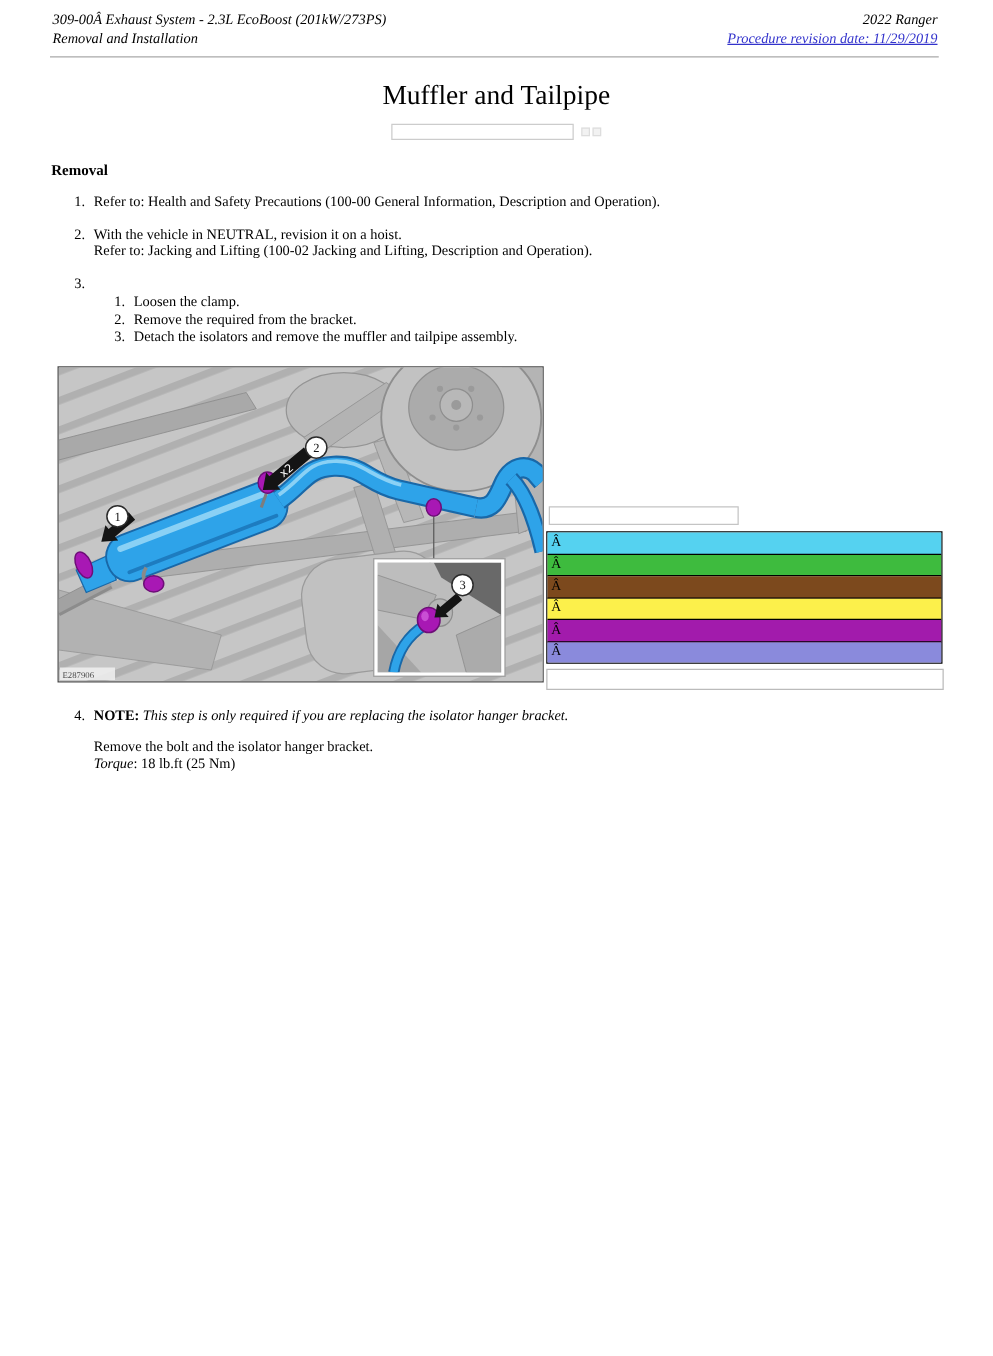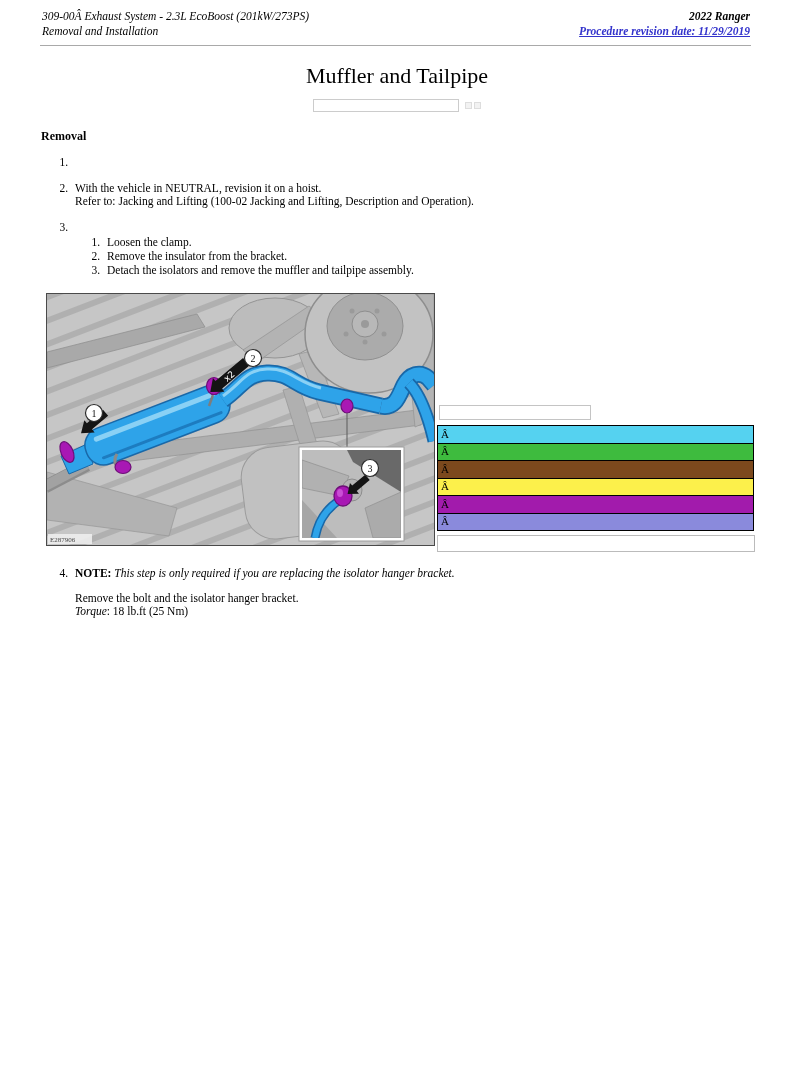--- a/index.html
+++ b/index.html
@@ -1,21 +1,21 @@
 <!DOCTYPE html>
 <html><head>
 <meta charset="utf-8">
 <style>
   html,body{margin:0;padding:0;background:#fff;}
   .page{width:794px;height:972px;background:#fff;position:relative;overflow:hidden;
         font-family:"Liberation Serif",serif;color:#000;}
   
   .hdr{display:flex;justify-content:space-between;padding:9px 44px 0 42px;
        font-style:italic;font-size:11.5px;line-height:15px;}
-  .hdr-right{text-align:right;font-weight:bold;}
+  .hdr-right{text-align:right;}
   .revision{color:#3333cc;text-decoration:underline;cursor:pointer;}
   .rule{border:0;border-top:1px solid #a9a9a9;margin:6px 43px 0 40px;}
   
   .title{font-size:22px;font-weight:normal;text-align:center;margin:17px 0 0 0;}
   .searchrow{display:flex;justify-content:center;align-items:center;margin-top:10px;}
   .searchrow input{width:140px;height:11px;border:1px solid #ccc;font-size:10px;padding:0 2px;}
   .adorn{display:flex;gap:2px;margin-left:6px;}
   .adorn span{width:5px;height:5px;border:1px solid #ddd;background:#f2f2f2;display:block;}
   
   .content{margin:4px 44px 0 41px;font-size:11.5px;line-height:13px;}
@@ -68,20 +68,21 @@
     </span>
   </div>
 
   <div class="content">
 
     <div class="sec-h">Removal</div>
 
 
     <div class="step">
       <span class="num">1.</span>
+      <span>Refer to: Health and Safety Precautions (100-00 General Information, Description and Operation).</span>
     </div>
 
     <div class="step">
       <span class="num">2.</span>
       <span>
         <div>With the vehicle in NEUTRAL, revision it on a hoist.</div>
         <div>Refer to: Jacking and Lifting (100-02 Jacking and Lifting, Description and Operation).</div>
       </span>
     </div>
 
@@ -89,21 +90,21 @@
       <span class="num">3.</span>
       <span></span>
     </div>
     <div class="substeps">
       <div class="step">
         <span class="num">1.</span>
         <span>Loosen the clamp.</span>
       </div>
       <div class="step">
         <span class="num">2.</span>
-        <span>Remove the insulator from the bracket.</span>
+        <span>Remove the required from the bracket.</span>
       </div>
       <div class="step">
         <span class="num">3.</span>
         <span>Detach the isolators and remove the muffler and tailpipe assembly.</span>
       </div>
     </div>
 
     <div class="fig-row">
 
       <svg class="fig" width="387" height="251" viewBox="0 0 387 251">

